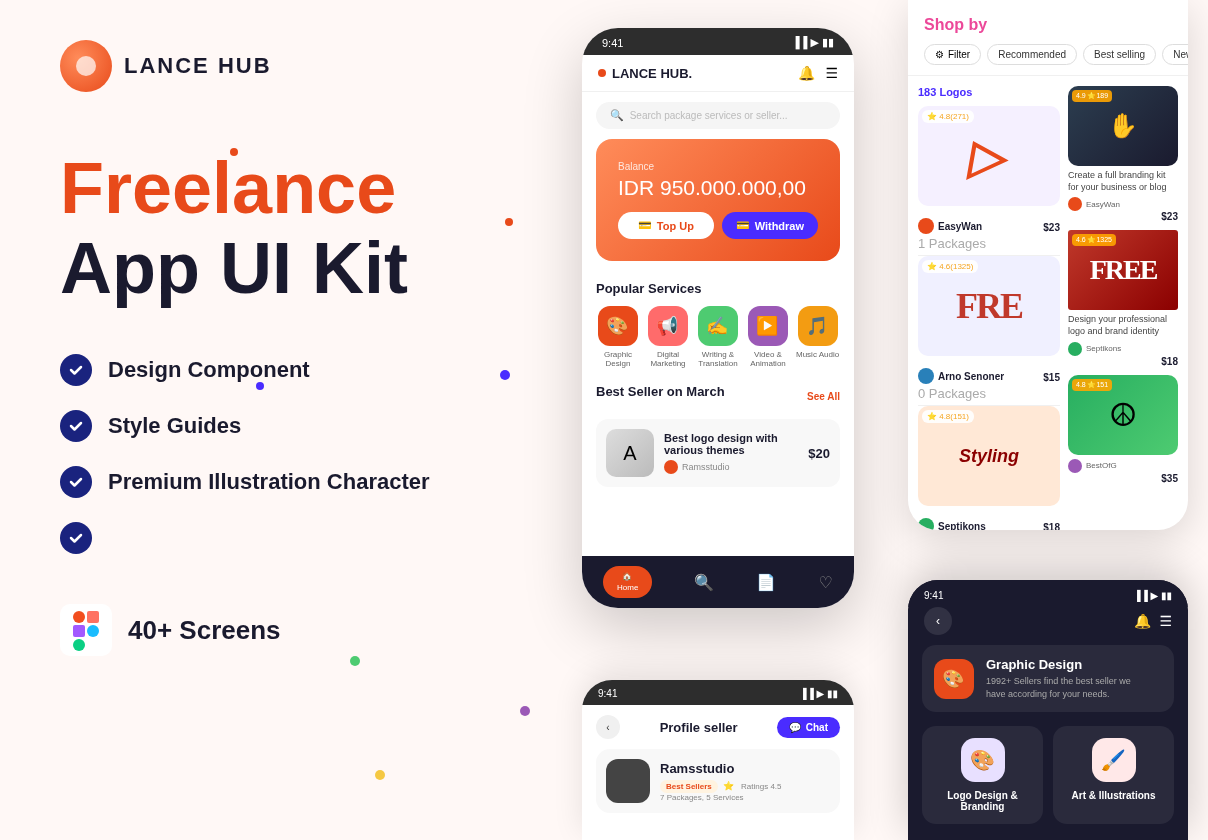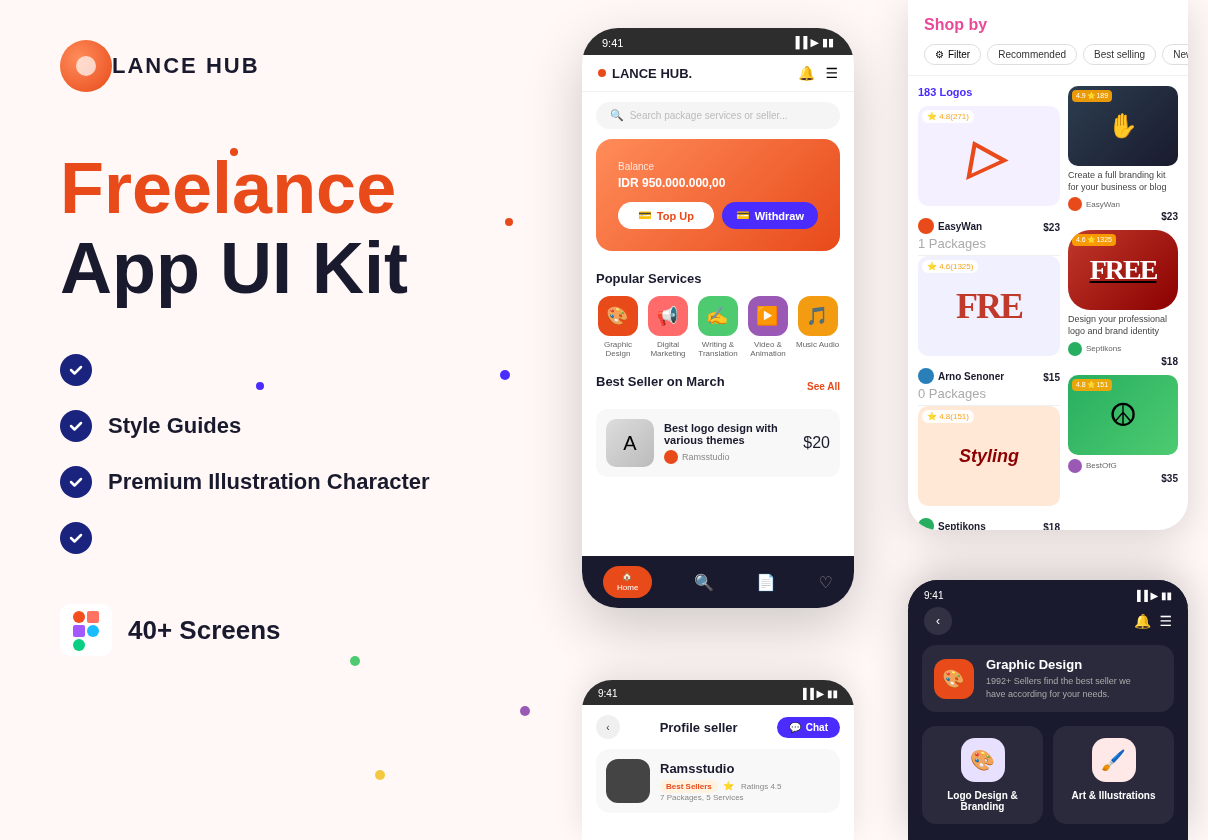--- a/index.html
+++ b/index.html
@@ -22,20 +22,21 @@
     .left-panel {
       position: absolute;
       left: 60px;
       top: 40px;
       width: 500px;
     }
 
     .logo-area {
       display: flex;
       align-items: center;
+      gap: 12px;
       margin-bottom: 60px;
     }
 
     .logo-circle {
       width: 52px;
       height: 52px;
       background: radial-gradient(circle at 35% 35%, #ff8c5a, #e84a1a);
       border-radius: 50%;
       display: flex;
       align-items: center;
@@ -191,22 +192,22 @@
       color: #fff;
     }
 
     .balance-label {
       font-size: 10px;
       opacity: 0.8;
       margin-bottom: 4px;
     }
 
     .balance-amount {
-      font-size: 12px;
-      font-weight: 700;
+      font-size: 21px;
+      font-weight: 400;
       margin-bottom: 12px;
     }
 
     .balance-buttons {
       display: flex;
       gap: 8px;
     }
 
     .bal-btn {
       flex: 1;
@@ -318,22 +319,22 @@
 
     .seller-meta {
       display: flex;
       align-items: center;
       gap: 4px;
       font-size: 9px;
       color: #888;
     }
 
     .seller-price {
-      font-size: 16px;
-      font-weight: 400;
+      font-size: 13px;
+      font-weight: 700;
       color: #1a1a2e;
     }
 
     .phone-nav {
       position: absolute;
       bottom: 0;
       left: 0;
       right: 0;
       background: #1a1a2e;
       padding: 10px 0;
@@ -768,20 +769,21 @@
   <div class="headline-freelance">Freelance</div>
   <div class="headline-appuikit">App UI Kit</div>
 
   <div class="feature-list">
     <div class="feature-item">
       <div class="check-icon">
         <svg viewBox="0 0 16 16" fill="none">
             <path d="M3 8l3.5 3.5L13 5" stroke="white" stroke-width="2.5" stroke-linecap="round" stroke-linejoin="round"></path>
           </svg>
       </div>
+      <span class="feature-text">Design Component</span>
     </div>
     <div class="feature-item">
       <div class="check-icon">
         <svg viewBox="0 0 16 16" fill="none">
             <path d="M3 8l3.5 3.5L13 5" stroke="white" stroke-width="2.5" stroke-linecap="round" stroke-linejoin="round"></path>
           </svg>
       </div>
       <span class="feature-text">Style Guides</span>
     </div>
     <div class="feature-item">
@@ -1036,21 +1038,21 @@
         <div class="product-seller-row">
           <div style="width:14px;height:14px;border-radius:50%;background:#e84a1a;"></div>
           <span style="font-size:8px;color:#666;">EasyWan</span>
         </div>
         <div style="display:flex;justify-content:flex-end;">
           <span class="product-price">$23</span>
         </div>
       </div>
 
       <div>
-        <div style="background:#8B0000;border-radius:22px;height:80px;overflow:hidden;position:relative;text-decoration:underline;">
+        <div style="background:#8B0000;border-radius:3px;height:80px;overflow:hidden;position:relative;">
           <div style="width:100%;height:100%;background:linear-gradient(135deg,#c0392b,#8B0000);display:flex;align-items:center;justify-content:center;color:#fff;font-size:28px;font-weight:900;font-family:serif;letter-spacing:-2px;">FREE</div>
           <div style="position:absolute;top:4px;left:4px;background:rgba(255,165,0,0.9);color:#fff;font-size:7px;padding:2px 4px;border-radius:4px;">4.6 ⭐1325</div>
         </div>
         <div class="product-desc">Design your professional logo and brand identity</div>
         <div class="product-seller-row">
           <div style="width:14px;height:14px;border-radius:50%;background:#27ae60;"></div>
           <span style="font-size:8px;color:#666;">Septikons</span>
         </div>
         <div style="display:flex;justify-content:flex-end;">
           <span class="product-price">$18</span>

